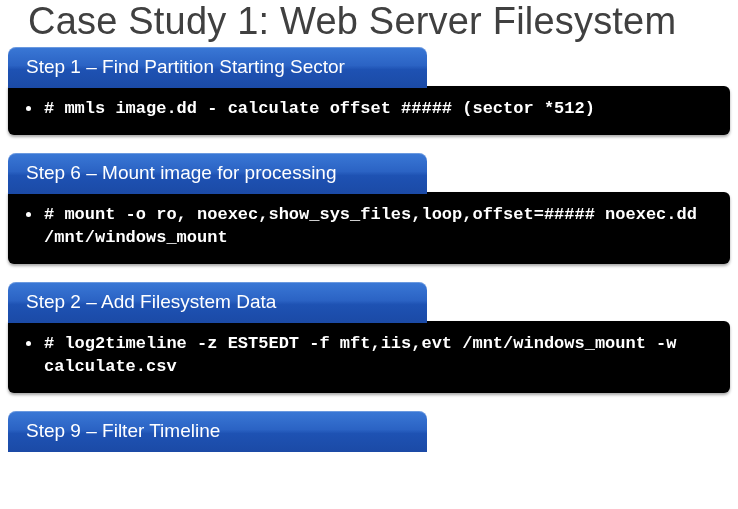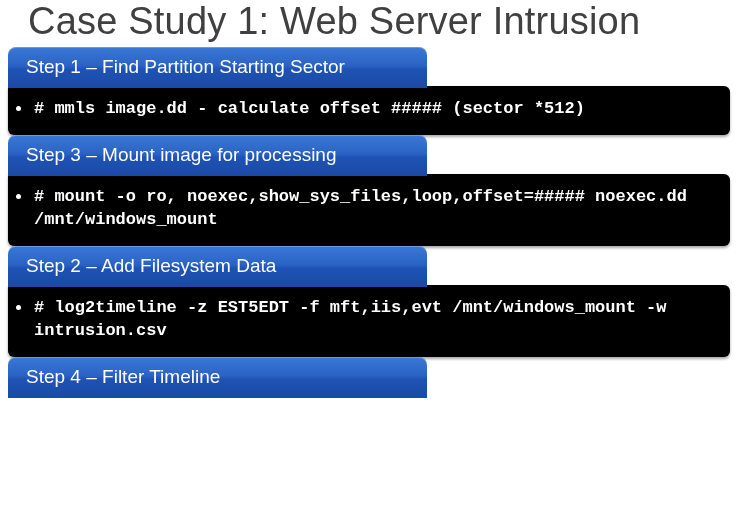--- a/index.html
+++ b/index.html
@@ -13,21 +13,21 @@
   .title {
     font-size: 38px;
     font-weight: 400;
     color: #404040;
     padding: 0 16px 4px 28px;
     letter-spacing: 0.2px;
   }
   .steps {
     display: flex;
     flex-direction: column;
-    gap: 0;
+    gap: 18px;
     padding: 0 8px;
   }
   .step {
     border-radius: 8px 8px 0 0;
     overflow: visible;
   }
   .step-header {
     background: linear-gradient(to bottom, #3a78d6 0%, #2b63c4 45%, #1e52b3 55%, #1b4aa6 100%);
     color: #fff;
     font-size: 19px;
@@ -48,57 +48,57 @@
     padding: 12px 18px 14px 18px;
     border-radius: 0 6px 6px 6px;
     margin-top: -2px;
     line-height: 1.35;
     position: relative;
     z-index: 1;
     box-shadow: 0 2px 3px rgba(0,0,0,0.35);
   }
   .step-body ul {
     list-style: disc;
-    margin-left: 6px;
+    margin-left: 16px;
   }
   .step-body li {
     padding-left: 2px;
   }
 </style>
 </head>
 <body>
 
-<div class="title">Case Study 1: Web Server Intrusion</div>
+<div class="title">Case Study 1: Web Server Filesystem</div>
 
 <div class="steps">
 
   <div class="step">
     <div class="step-header">Step 1 – Find Partition Starting Sector</div>
     <div class="step-body">
       <ul>
           <li># mmls image.dd - calculate offset ##### (sector *512)</li>
         </ul>
     </div>
   </div>
 
   <div class="step">
-    <div class="step-header">Step 3 – Mount image for processing</div>
+    <div class="step-header">Step 6 – Mount image for processing</div>
     <div class="step-body">
       <ul>
           <li># mount -o ro, noexec,show_sys_files,loop,offset=##### noexec.dd /mnt/windows_mount</li>
         </ul>
     </div>
   </div>
 
   <div class="step">
     <div class="step-header">Step 2 – Add Filesystem Data</div>
     <div class="step-body">
       <ul>
-          <li># log2timeline -z EST5EDT -f mft,iis,evt /mnt/windows_mount -w intrusion.csv</li>
+          <li># log2timeline -z EST5EDT -f mft,iis,evt /mnt/windows_mount -w calculate.csv</li>
         </ul>
     </div>
   </div>
 
   <div class="step">
-    <div class="step-header">Step 4 – Filter Timeline</div>
+    <div class="step-header">Step 9 – Filter Timeline</div>
   </div>
 
 </div>
 
 </body></html>

